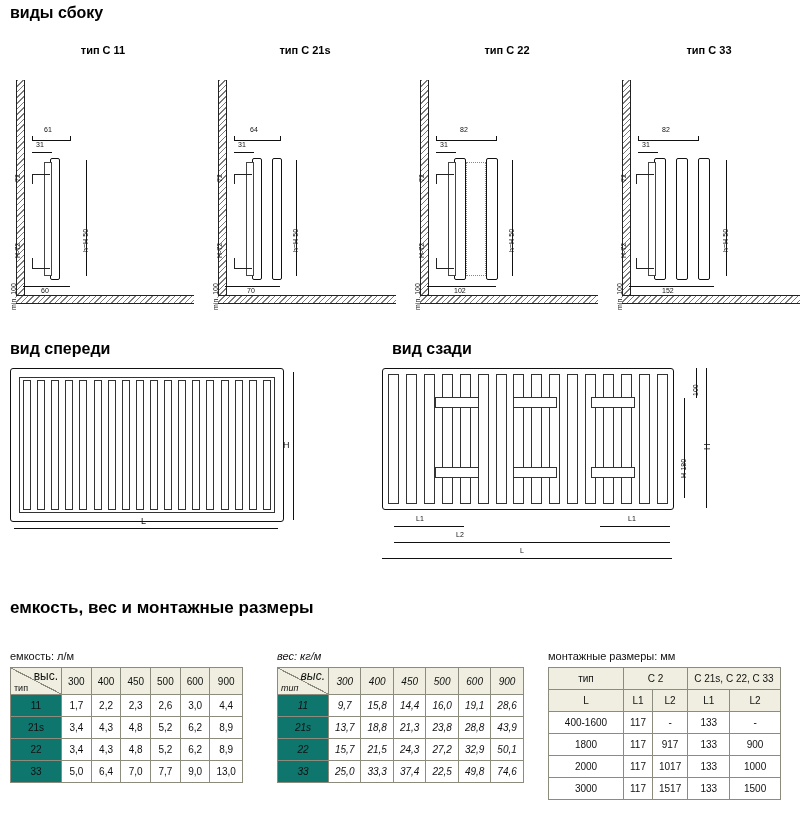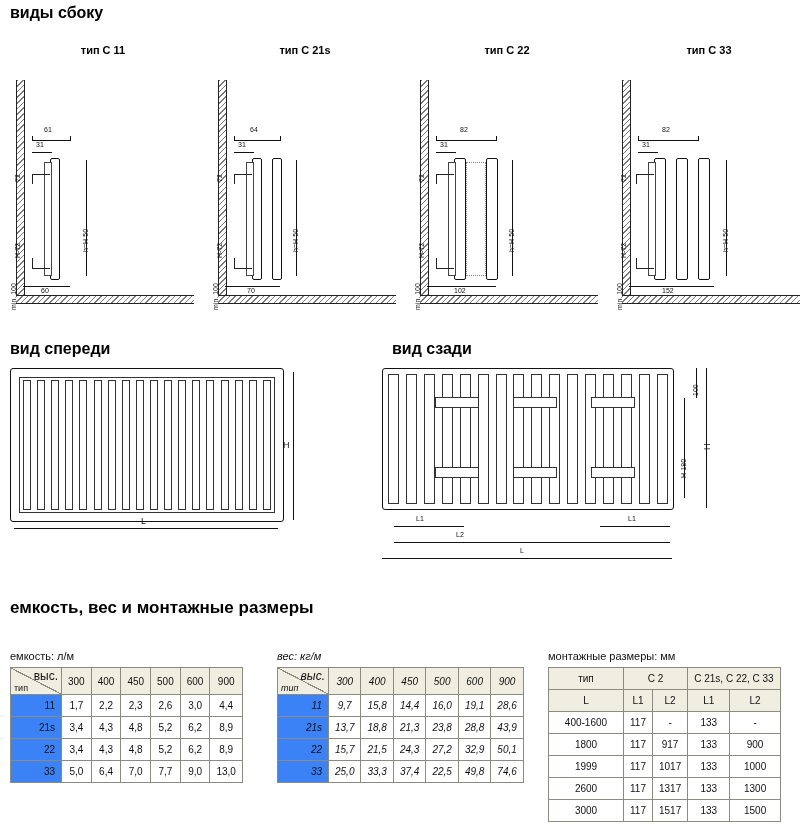--- a/index.html
+++ b/index.html
@@ -79,21 +79,21 @@
   thead th{background:#efeee0;font-weight:normal;}
   .corner{
     position:relative;background:#efeee0;padding:2px 4px;width:42px;height:22px;
   }
   .corner .cut{
     position:absolute;left:0;top:0;width:100%;height:100%;
     background:linear-gradient(to top right, transparent calc(50% - 0.6px), #8c8c7e calc(50% - 0.6px), #8c8c7e calc(50% + 0.6px), transparent calc(50% + 0.6px));
   }
   .corner .tl{position:absolute;left:3px;bottom:1px;font-size:9px;}
   .corner .br{position:absolute;right:3px;top:1px;font-size:12px;}
-  .first-col{background:#3b82f6;text-align:right;}
+  .first-col{background:#0f766e;}
   .mount-head th{background:#efeee0;}
 </style>
 </head>
 <body>
 
 <div class="section-title" id="top-title">виды сбоку</div>
 
 <div class="side-col" style="left:8px;">
   <div class="col-title">тип C 11</div>
   <div class="drawing">
@@ -431,32 +431,25 @@
         <td>-</td>
       </tr>
       <tr>
         <td>1800</td>
         <td>117</td>
         <td>917</td>
         <td>133</td>
         <td>900</td>
       </tr>
       <tr>
-        <td>1999</td>
+        <td>2000</td>
         <td>117</td>
         <td>1017</td>
         <td>133</td>
         <td>1000</td>
-      </tr>
-      <tr>
-        <td>2600</td>
-        <td>117</td>
-        <td>1317</td>
-        <td>133</td>
-        <td>1300</td>
       </tr>
       <tr>
         <td>3000</td>
         <td>117</td>
         <td>1517</td>
         <td>133</td>
         <td>1500</td>
       </tr>
     </tbody>
   </table>

